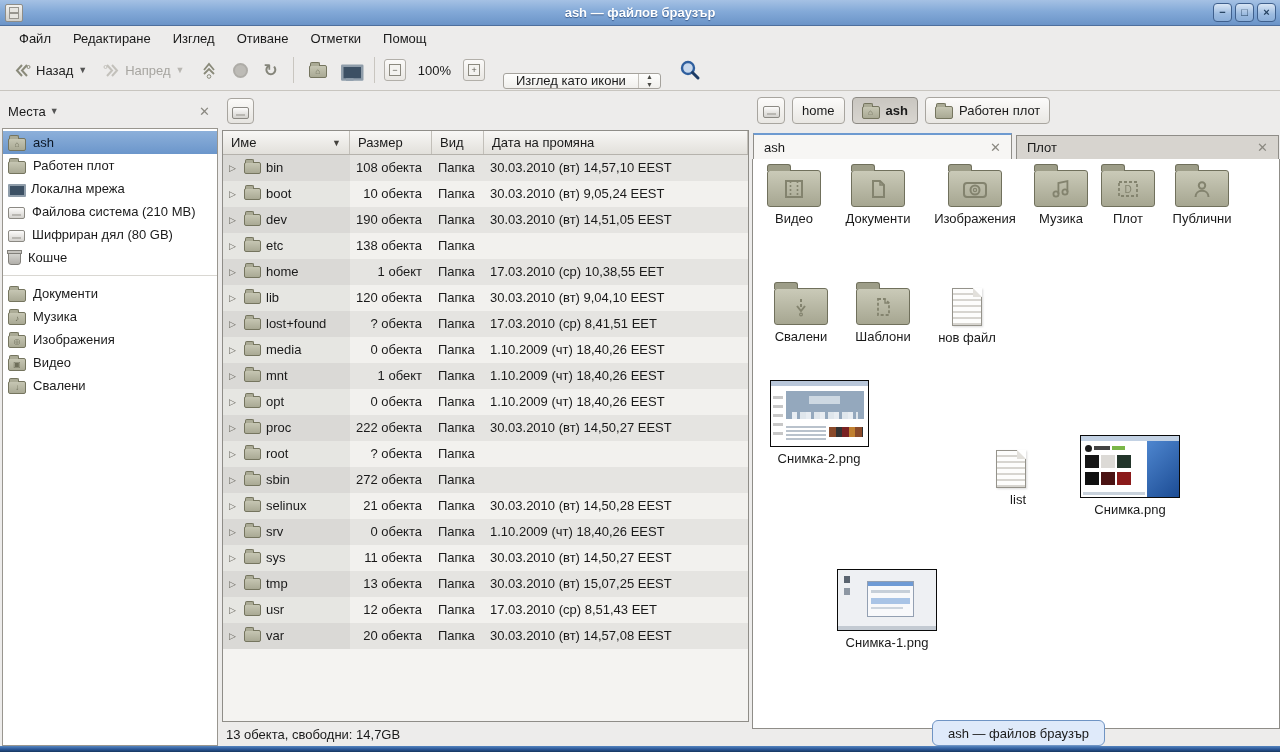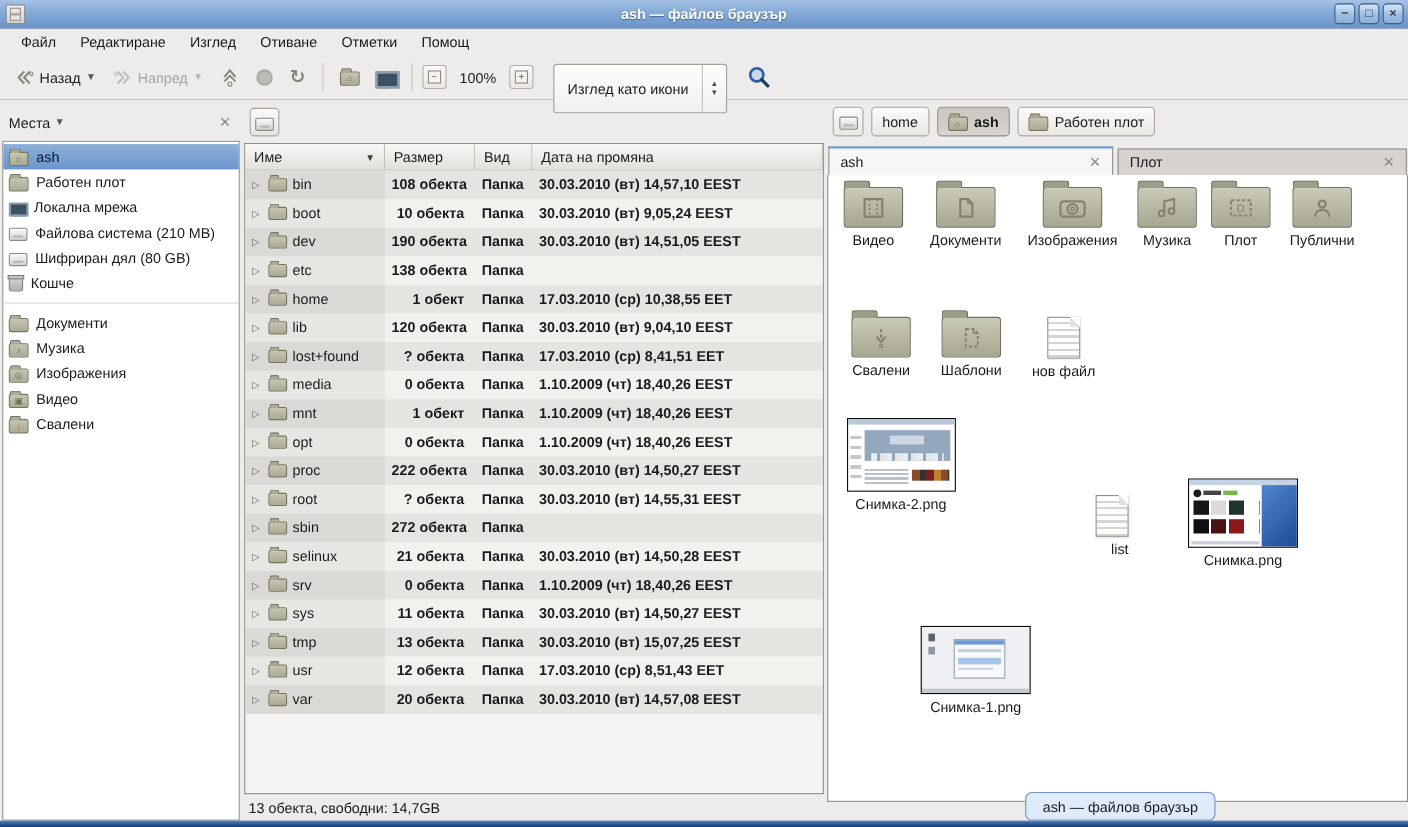--- a/index.html
+++ b/index.html
@@ -39,21 +39,21 @@
   .tbtn.disabled .chev { color:#b9b7b2; }
   .tsep { width:1px; height:26px; background:#c9c6c0; margin:0 5px; }
   .stop-circle { width:15px; height:15px; border-radius:50%;
     background:#bdbbb6; border:2px solid #aeaca7; }
   .reload-glyph { font-size:17px; color:#85857a; font-weight:bold; }
   .zoombtn { width:22px; height:22px; border:1px solid #b2afa9; border-radius:3px;
     background:linear-gradient(#fbfaf9,#e9e7e3); display:flex; align-items:center; justify-content:center; }
   .zoombtn .zi { width:12px; height:12px; border:1px solid #8b897f; background:#f4f3f0;
     font-size:9px; line-height:10px; text-align:center; color:#5c5a52; }
   .zoom-level { padding:0 8px; }
-  .viewsel { margin-left:14px; height:45px; border:1px solid #a5a29c; border-radius:3px;
+  .viewsel { margin-left:14px; height:16px; border:1px solid #a5a29c; border-radius:3px;
     background:linear-gradient(#fefefd,#f0efec); display:flex; align-items:center;margin-top:21px; }
   .viewsel .vtext { padding:0 12px; }
   .viewsel .varrows { border-left:1px solid #c4c1bb; height:100%; width:22px; display:flex;
     flex-direction:column; align-items:center; justify-content:center; font-size:7px; color:#4a4a45; line-height:1.1; }
   .searchbtn { margin-left:14px; }
 
   
   .mini-folder { position:relative; width:18px; height:13px; margin-top:3px;
     background:linear-gradient(#c6c6b3,#a9a994); border:1px solid #75755f; border-radius:2px; }
   .mini-folder::before { content:""; position:absolute; left:0px; top:-4px; width:8px; height:3px;
@@ -96,21 +96,21 @@
     display:flex; align-items:center; padding:0 8px; }
   .lheader .hcell .sort { margin-left:auto; font-size:9px; color:#44423d; }
   .lrow { display:grid; grid-template-columns:127px 82px 52px 1fr; height:26px; line-height:26px; }
   .lrow.d { background:#e5e4e1; } .lrow.l { background:#f2f1ee; }
   .namezone { display:flex; align-items:center; gap:5px; padding-left:6px; background:rgba(90,85,70,0.07); }
   .exp { font-size:9px; color:#66645c; width:10px; }
   .lf { position:relative; width:17px; height:12px; flex:0 0 auto;
     background:linear-gradient(#c6c6b3,#a9a994); border:1px solid #75755f; border-radius:2px; }
   .lf::before { content:""; position:absolute; left:0; top:-4px; width:7px; height:3px;
     background:#abab96; border:1px solid #75755f; border-bottom:none; border-radius:2px 2px 0 0; }
-  .cell { padding:0 6px; white-space:nowrap; overflow:hidden;font-weight:bold; }
+  .cell { padding:0 6px; white-space:nowrap; overflow:hidden; }
   .cell.size { text-align:right; padding-right:10px; }
   .statusbar { position:absolute; left:226px; top:727px; width:700px; }
 
   
   .pathbar { position:absolute; left:757px; top:97px; height:27px; display:flex; gap:7px; }
   .pbtn { height:27px; border:1px solid #a8a59f; border-radius:4px;
     background:linear-gradient(#fcfbfa,#e9e7e3); display:flex; align-items:center; gap:6px; padding:0 9px; }
   .pbtn.iconic { width:28px; justify-content:center; padding:0; }
   .pbtn.active { background:linear-gradient(#c9c6c0,#d8d5d0); border-color:#8d8a84; font-weight:bold; }
 
@@ -471,21 +471,20 @@
       <span class="cell">30.03.2010 (вт) 14,50,27 EEST</span>
     </div>
   <div class="lrow l">
       <span class="namezone">
         <span class="exp">▷</span>
         <span class="lf"></span>
         <span>root</span>
       </span>
       <span class="cell size">? обекта</span>
       <span class="cell">Папка</span>
-      <span class="cell">30.03.2010 (вт) 14,55,31 EEST</span>
     </div>
   <div class="lrow d">
       <span class="namezone">
         <span class="exp">▷</span>
         <span class="lf"></span>
         <span>sbin</span>
       </span>
       <span class="cell size">272 обекта</span>
       <span class="cell">Папка</span>
     </div>

